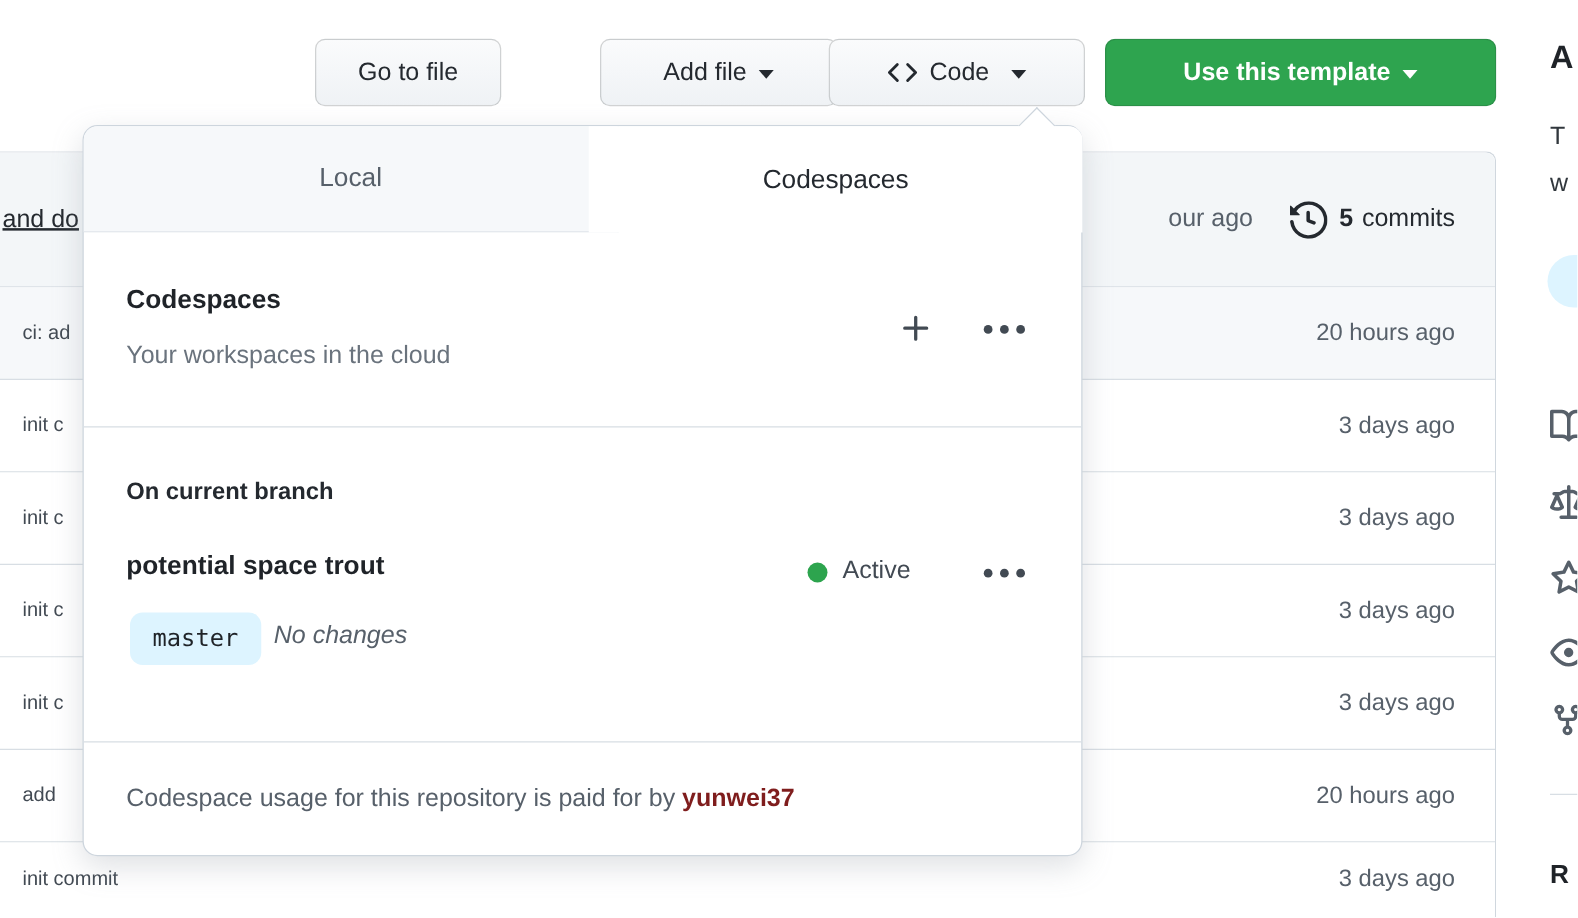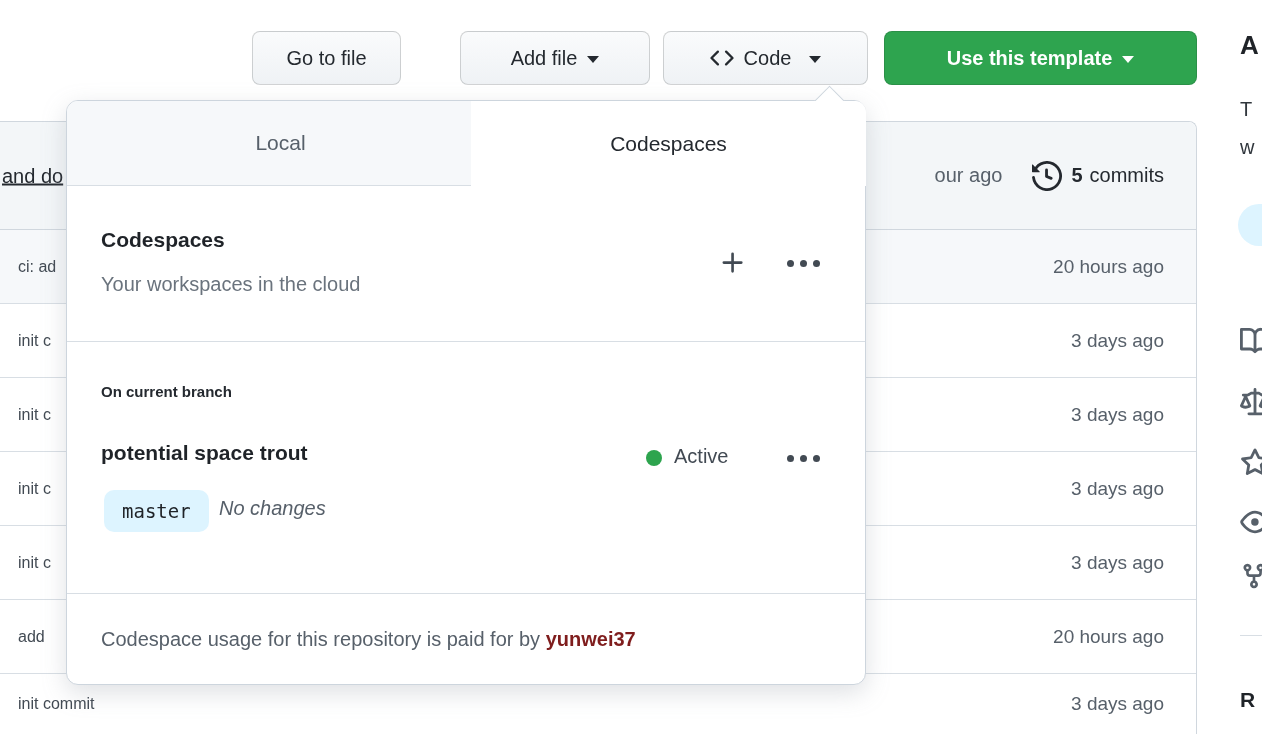--- a/index.html
+++ b/index.html
@@ -65,21 +65,21 @@
   .section-divider{left:0;width:100%;height:1px;background:#d8dee4;}
   .cs-title{left:34px;top:127px;font-size:21px;font-weight:700;color:#1f2328;}
   .cs-subtitle{left:34px;top:172px;font-size:20px;color:#6a737d;}
   .icon-btn{width:44px;height:44px;display:flex;align-items:center;justify-content:center;cursor:pointer;}
   .plus-btn{left:644px;top:140px;}
   .plus-btn svg{width:28px;height:28px;color:#424a53;}
   .kebab{display:flex;gap:6px;align-items:center;justify-content:center;}
   .kebab i{width:7px;height:7px;border-radius:50%;background:#424a53;}
   .kebab-1{left:714px;top:140px;}
   .kebab-2{left:714px;top:335px;}
-  .branch-label{left:34px;top:282px;font-size:15px;font-weight:600;color:#24292f;}
+  .branch-label{left:34px;top:282px;font-size:19px;font-weight:600;color:#24292f;}
   .cs-name{left:34px;top:340px;font-size:21px;font-weight:700;color:#1f2328;}
   .status-dot{left:579px;top:349px;width:16px;height:16px;border-radius:50%;background:#2da44e;}
   .status-text{left:607px;top:344px;font-size:20px;color:#424a53;}
   .branch-badge{left:37px;top:389px;height:42px;padding:0 18px;border-radius:10px;background:#ddf4ff;
        display:flex;align-items:center;font-family:"DejaVu Sans Mono","Liberation Mono",monospace;
        font-size:19px;color:#1f2328;}
   .no-changes{left:152px;top:396px;font-size:20px;font-style:italic;color:#57606a;}
   .cs-footer{left:34px;top:527px;font-size:20px;color:#57606a;white-space:nowrap;}
   .cs-footer .owner{font-weight:700;color:#7f1d1d;}
 </style>
@@ -129,21 +129,21 @@
     </div>
     <div class="file-row last" style="top:552px;height:60px">
       <span class="row-name">init commit</span>
       <span class="row-time">3 days ago</span>
     </div>
   </div>
 
   <div class="btn" style="left:252px;width:149px">
     <span>Go to file</span>
   </div>
-  <div class="btn" style="left:460px;width:190px">
+  <div class="btn" style="left:480px;width:190px">
     <span>Add file</span>
     <span class="caret"></span>
   </div>
   <div class="btn btn-green" style="left:884px;width:313px">
     <span>Use this template</span>
     <span class="caret"></span>
   </div>
   <div class="btn" style="left:663px;width:205px">
     <span>
       <svg viewBox="0 0 16 16" width="24" height="24" fill="currentColor">

